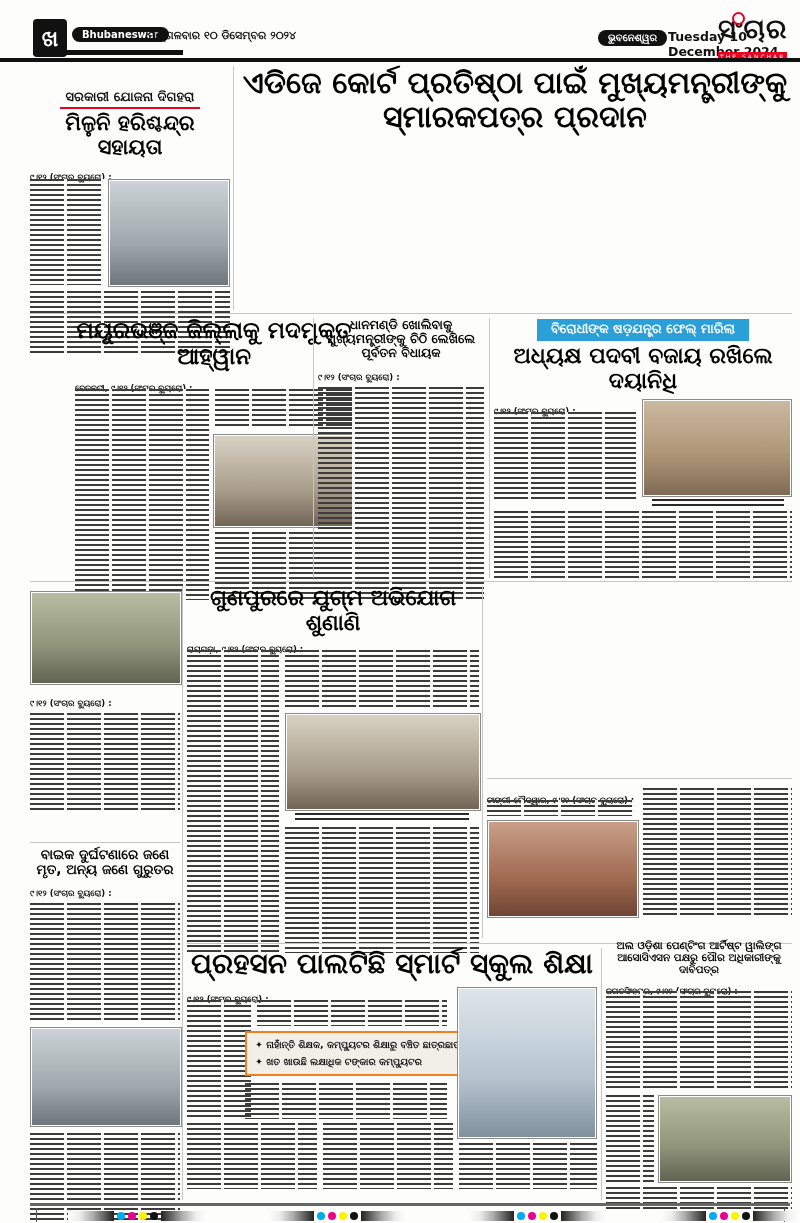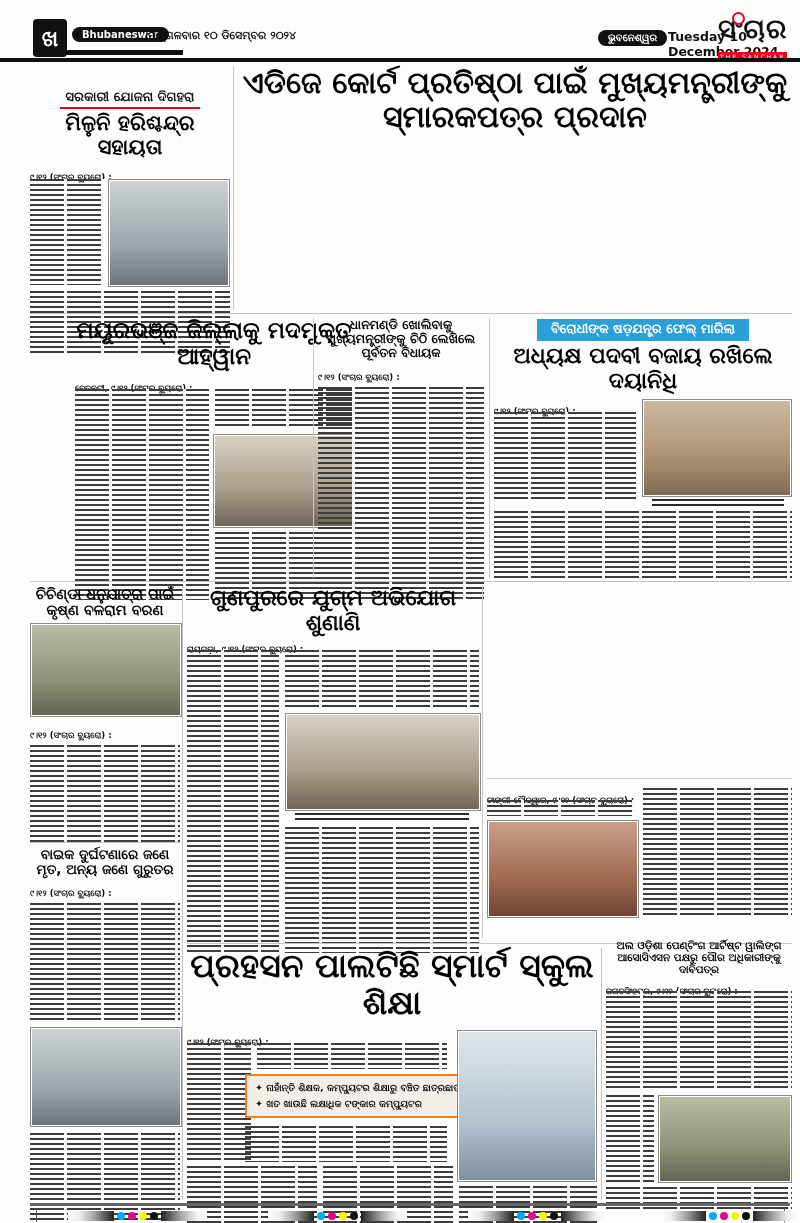--- a/index.html
+++ b/index.html
@@ -127,21 +127,20 @@
       <div class="greek" style="position:absolute;left:0;top:13px;width:142px;height:90px;"></div>
       <div class="photo ph-warm" style="position:absolute;right:0;top:0;width:148px;height:96px;"></div>
       <div class="caption" style="position:absolute;right:8px;top:100px;width:132px;height:9px;"></div>
       <div class="greek" style="position:absolute;left:0;top:112px;width:298px;height:68px;"></div>
     </div>
   </div>
 
   <div class="abs hline" style="left:30px;top:581px;width:762px;"></div>
 
   <div class="abs" style="left:30px;top:586px;width:150px;height:252px;">
-    <div class="hl" style="font-size:14.5px;">ଚିଚିଣ୍ଡା ଧନୁଯାତ୍ରା ପାଇଁ କୃଷ୍ଣ ବଳରାମ ବରଣ</div>
     <div class="photo ph-green" style="margin-top:5px;width:150px;height:92px;"></div>
     <div style="margin-top:6px;">
       <span class="dl">୯।୧୨ (ସଂଚାର ବ୍ୟୁରୋ) :</span>
       <div class="greek" style="margin-top:3px;width:150px;height:100px;"></div>
     </div>
   </div>
 
   <div class="abs hline" style="left:30px;top:842px;width:150px;"></div>
 
   <div class="abs" style="left:30px;top:847px;width:150px;height:352px;">
@@ -178,21 +177,21 @@
       <span class="dl">ଟାଙ୍ଗୀ-ଚୌଦ୍ୱାର, ୯।୧୨ (ସଂଚାର ବ୍ୟୁରୋ) :</span>
       <div class="greek" style="position:absolute;left:0;top:12px;width:148px;height:16px;"></div>
       <div class="photo ph-red" style="position:absolute;left:0;top:32px;width:150px;height:96px;"></div>
       <div class="greek" style="position:absolute;left:156px;top:0;width:149px;height:128px;"></div>
     </div>
   </div>
 
   <div class="abs hline" style="left:187px;top:943px;width:605px;"></div>
 
   <div class="abs" style="left:187px;top:948px;width:410px;height:252px;">
-    <div class="hl" style="font-size:33px;">ପ୍ରହସନ ପାଲଟିଛି ସ୍ମାର୍ଟ ସ୍କୁଲ ଶିକ୍ଷା</div>
+    <div class="hl" style="font-size:28px;">ପ୍ରହସନ ପାଲଟିଛି ସ୍ମାର୍ଟ ସ୍କୁଲ ଶିକ୍ଷା</div>
     <div style="position:relative;margin-top:8px;height:202px;">
       <span class="dl">୯।୧୨ (ସଂଚାର ବ୍ୟୁରୋ) :</span>
       <div class="greek" style="position:absolute;left:0;top:13px;width:64px;height:118px;"></div>
       <div class="greek" style="position:absolute;left:70px;top:13px;width:190px;height:26px;"></div>
       <div id="bulletbox" style="position:absolute;left:58px;top:44px;width:202px;">
         <div class="bl">✦ ନାହାଁନ୍ତି ଶିକ୍ଷକ, କମ୍ପ୍ୟୁଟର ଶିକ୍ଷାରୁ ବଞ୍ଚିତ ଛାତ୍ରଛାତ୍ରୀ</div>
         <div class="bl">✦ ଖତ ଖାଉଛି ଲକ୍ଷାଧିକ ଟଙ୍କାର କମ୍ପ୍ୟୁଟର</div>
       </div>
       <div class="greek" style="position:absolute;left:0;top:136px;width:130px;height:66px;"></div>
       <div class="greek" style="position:absolute;left:58px;top:96px;width:202px;height:36px;"></div>

